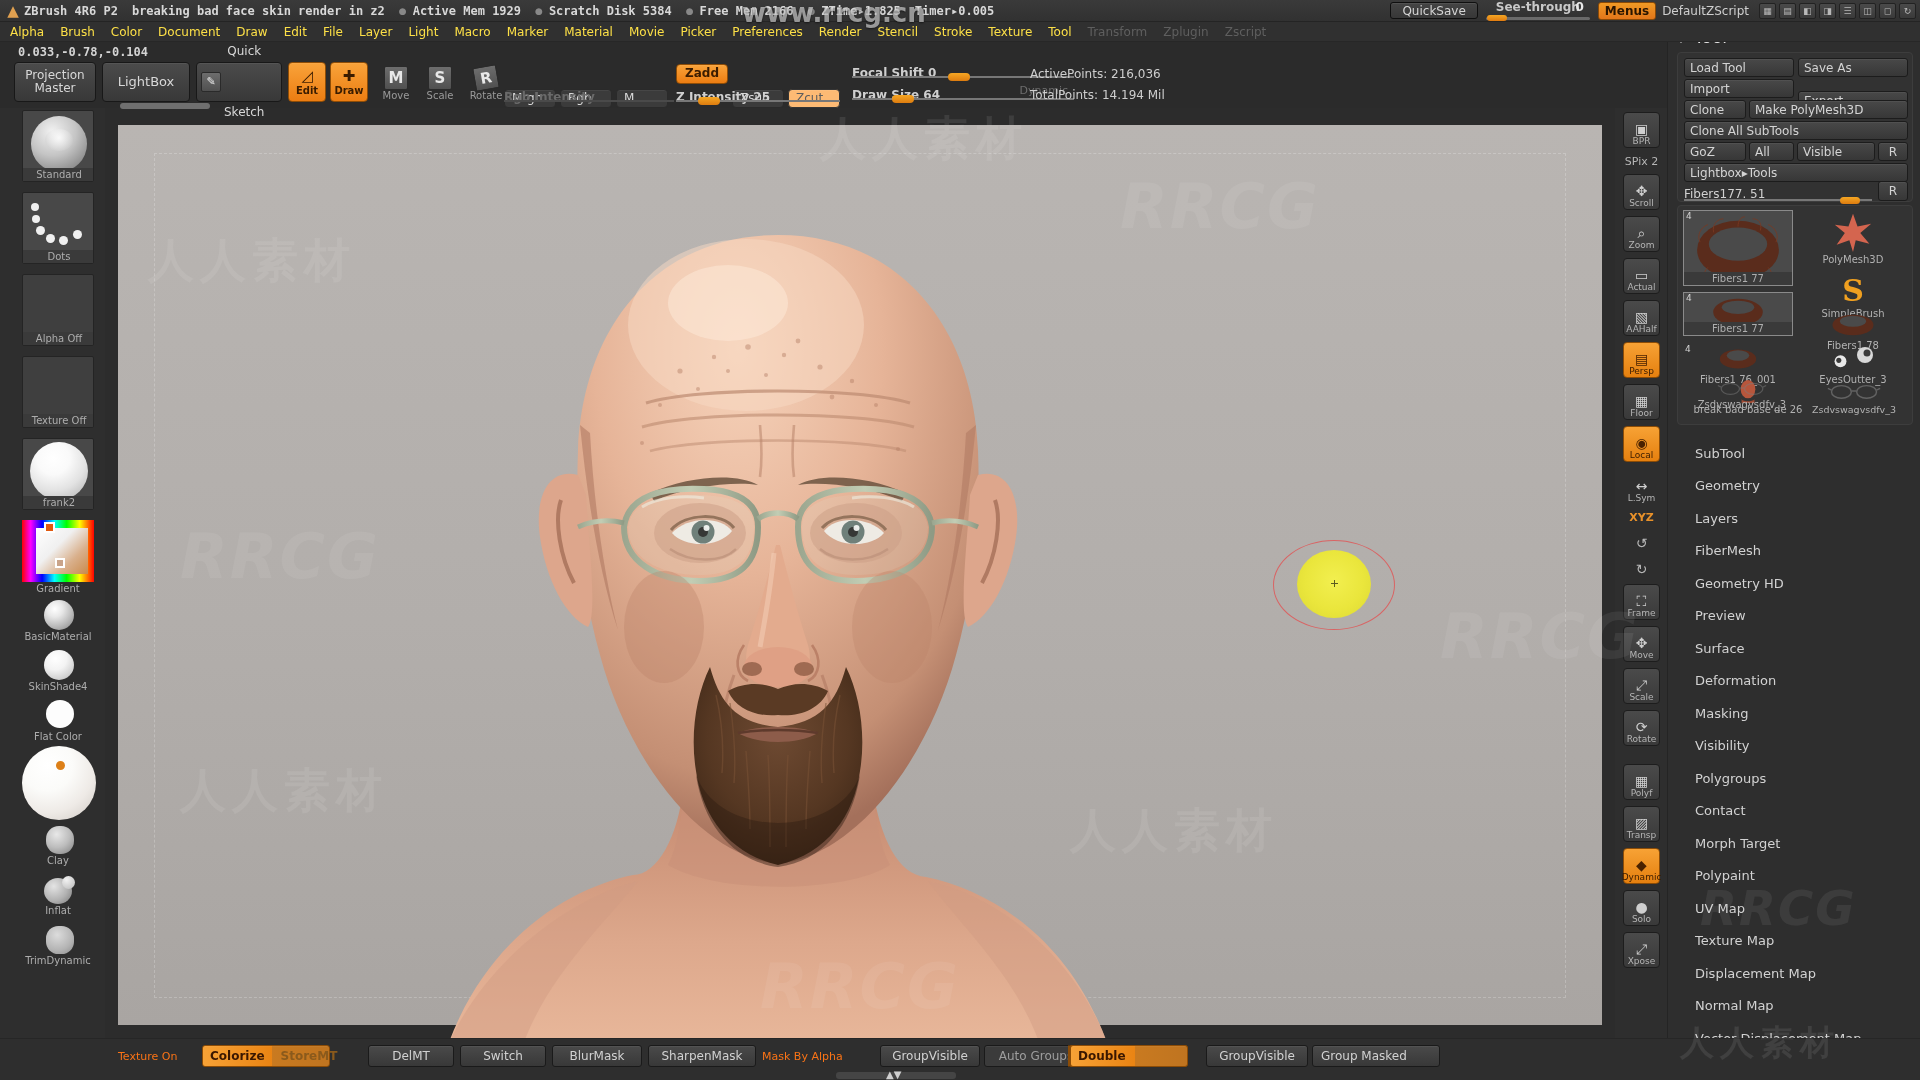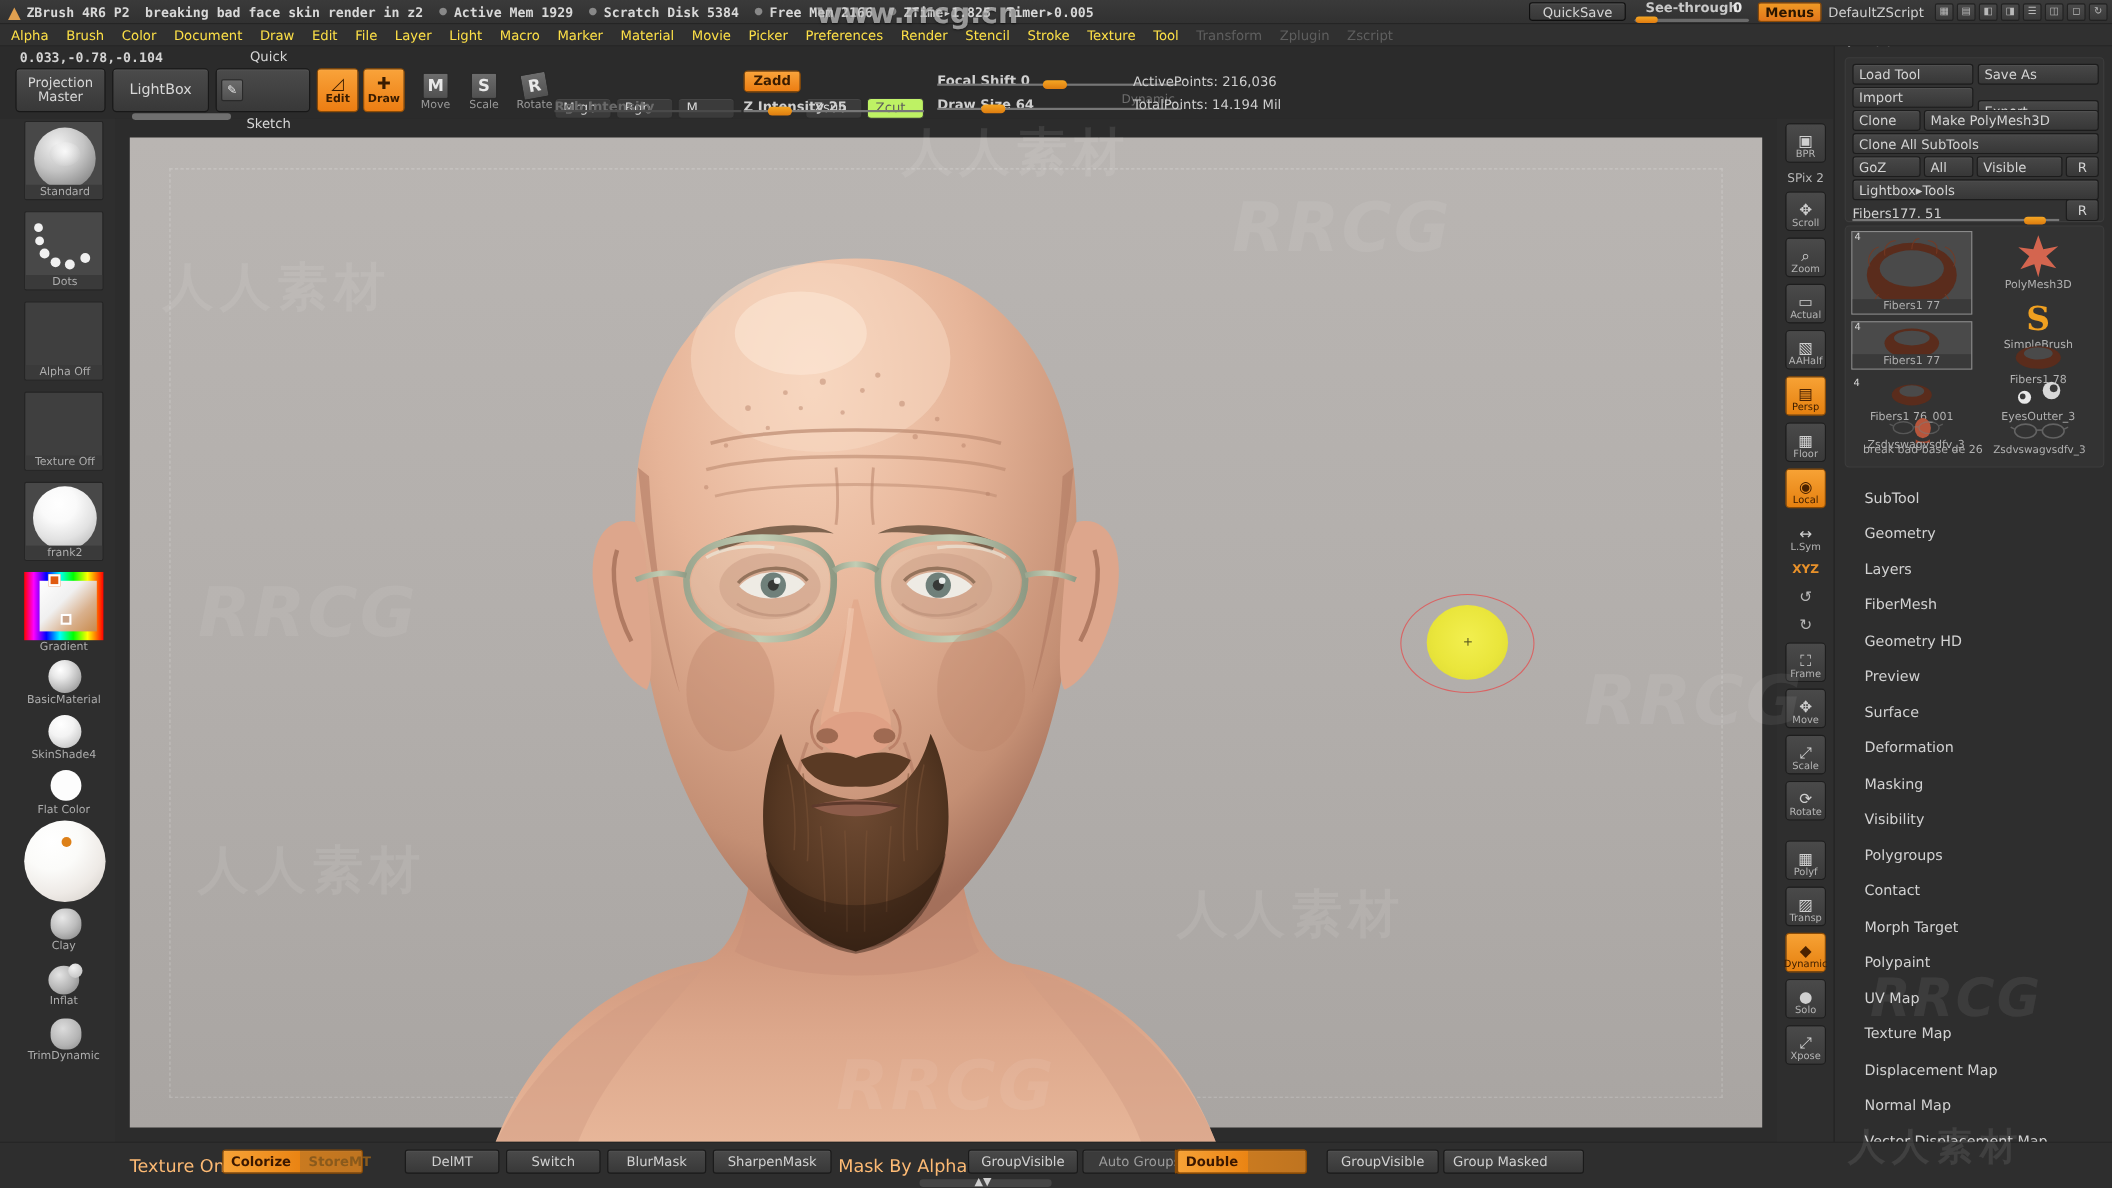--- a/index.html
+++ b/index.html
@@ -269,21 +269,21 @@
   .bb-btn {
     position:absolute; top:6px; height:22px; border:1px solid #1a1a1a;
     border-radius:3px; background:linear-gradient(#4a4a4a,#383838);
     color:#d2d2d2; font-size:12px; display:flex; align-items:center;
     justify-content:center; box-shadow: inset 0 1px 0 rgba(255,255,255,0.05);
   }
   .bb-btn.half-orange {
     background: linear-gradient(90deg,#f7a236 0%,#ea8413 55%, #c97a20 55%, #bf7420 100%);
     border-color:#8c4c06; color:#3a1700; font-weight:bold;
   }
-  .bb-txt { position:absolute; top:11px; font-size:16px; color:#fdba74; }
+  .bb-txt { position:absolute; top:11px; font-size:11px; color:#f97316; }
   .bb-scroll {
     position:absolute; left:836px; top:33px; width:120px; height:7px;
     background:#454545; border-radius:3px;
   }
   .bb-scroll .bs-arrows { position:absolute; left:50px; top:-3px; color:#cfcfcf; font-size:10px; }
 </style>
 </head>
 <body>
 <div id="app">
 
@@ -385,21 +385,21 @@
   <div style="position:absolute;left:466px;top:8px;width:40px;display:flex;flex-direction:column;align-items:center;">
     <span class="icon-sq" style="transform:rotate(-10deg);">R</span>
     <span style="font-size:10px;color:#9a9a9a;">Rotate</span>
   </div>
 
   <div class="tbtn flat" style="left:504px;top:7px;width:52px;height:19px;justify-content:flex-start;padding-left:7px;font-size:12px;">Mrgb</div>
   <div class="tbtn flat" style="left:560px;top:7px;width:52px;height:19px;justify-content:flex-start;padding-left:7px;font-size:12px;">Rgb</div>
   <div class="tbtn flat" style="left:616px;top:7px;width:52px;height:19px;justify-content:flex-start;padding-left:7px;font-size:12px;">M</div>
   <div class="tbtn orange" style="left:676px;top:6px;width:52px;height:20px;font-size:12px;">Zadd</div>
   <div class="tbtn flat" style="left:732px;top:7px;width:52px;height:19px;justify-content:flex-start;padding-left:7px;font-size:12px;">Zsub</div>
-  <div class="tbtn flat" style="left:788px;top:7px;width:52px;height:19px;justify-content:flex-start;padding-left:7px;font-size:12px;color:#5d5d5d;border-color:#343434;background:#bef264;">Zcut</div>
+  <div class="tbtn flat" style="left:788px;top:7px;width:52px;height:19px;justify-content:flex-start;padding-left:7px;font-size:12px;color:#5d5d5d;border-color:#343434;background:#fdba74;">Zcut</div>
 
   <div class="slider-wrap" style="left:504px;top:28px;width:170px;height:16px;">
     <span class="sl-label" style="color:#6a6a6a;">Rgb Intensity</span>
     <div class="sl-track" style="background:#4a4a4a;"></div>
   </div>
   <div class="slider-wrap" style="left:676px;top:28px;width:164px;height:16px;">
     <span class="sl-label">Z Intensity 25</span>
     <div class="sl-track"></div>
     <div class="sl-knob" style="left:22px;"></div>
   </div>

